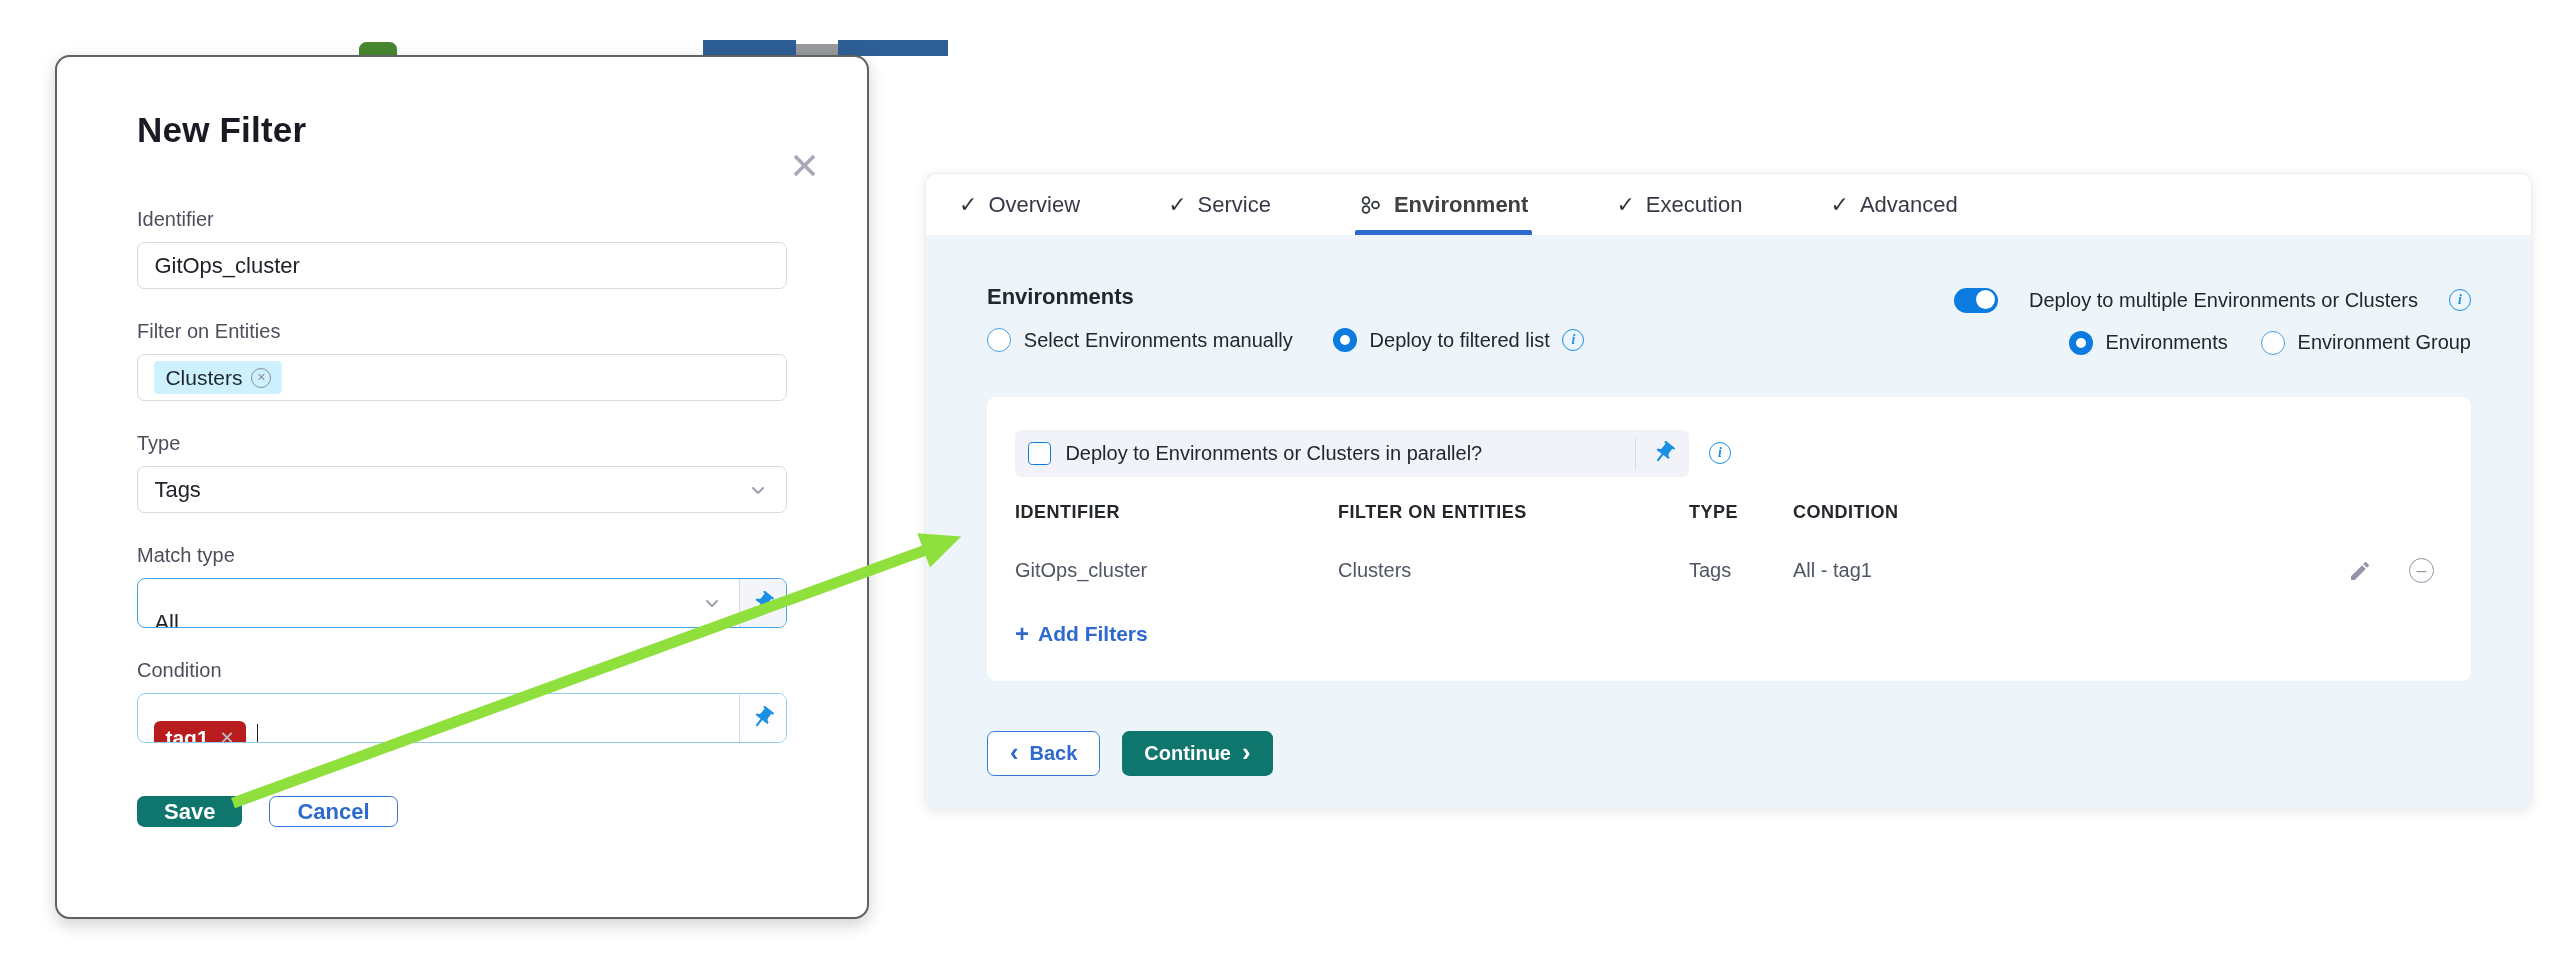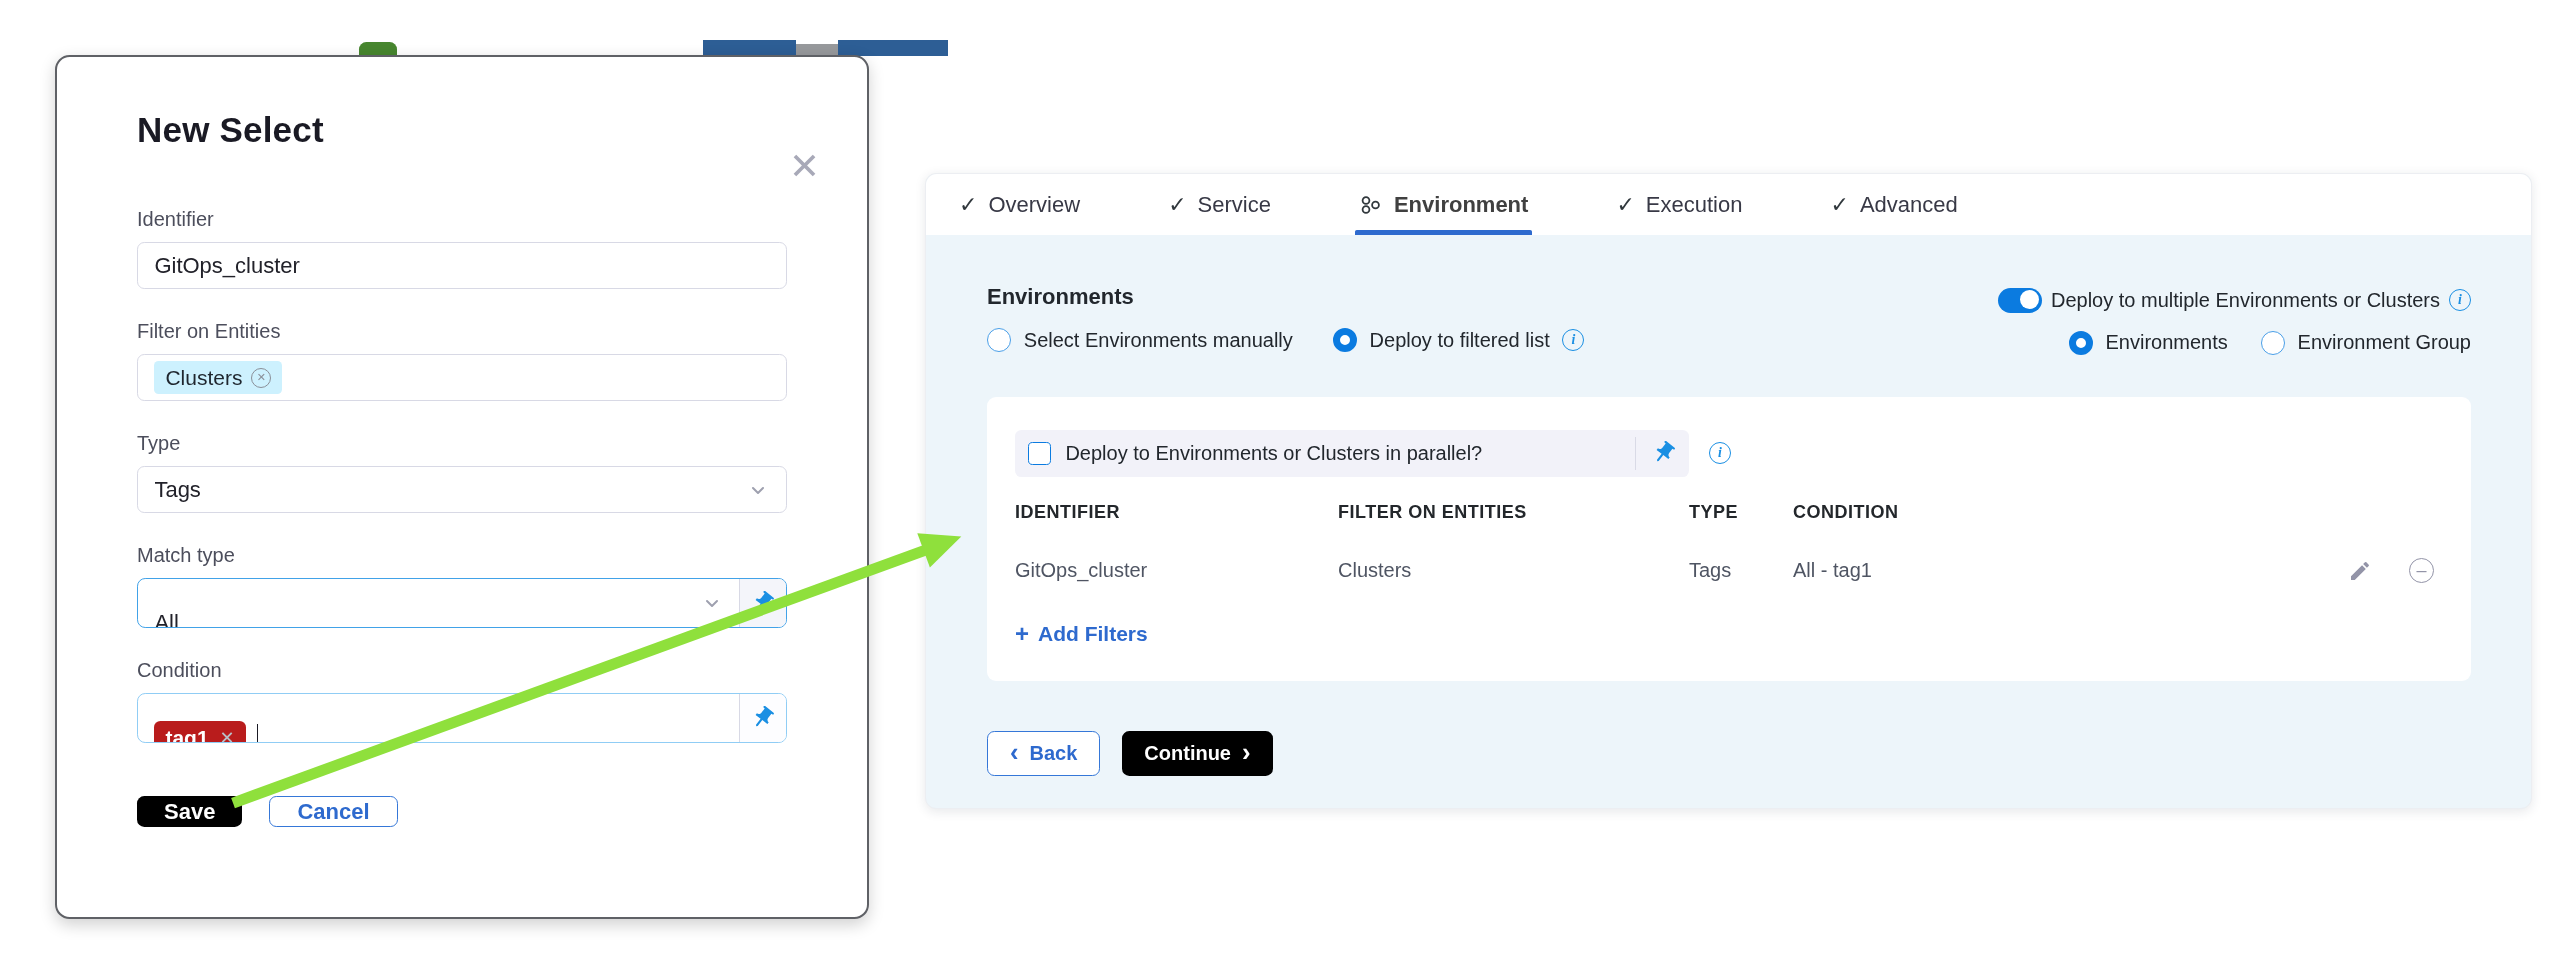--- a/index.html
+++ b/index.html
@@ -40,21 +40,21 @@
     color: #8a8f98; font-size: 11px; display: inline-flex; align-items: center; justify-content: center;
     margin-left: 9px; cursor: pointer; font-weight: 700; }
   .chip-dark { display: inline-flex; align-items: center; height: 35px; background: #b91c1c;
     border-radius: 6.4px; padding: 0 11px; font-size: 21px; font-weight: 700; color: #ffffff; }
   .chip-dark .x { color: #b9c0c8; font-weight: 400; font-size: 18px; margin-left: 11px; cursor: pointer; }
   .text-cursor { width: 1.8px; height: 29px; background: #1a1a24; margin-left: 11px; }
 
   .modal-btn-row { margin-top: 53px; display: flex; align-items: center; gap: 27px; }
   .btn { height: 31px; border-radius: 7.3px; display: inline-flex; align-items: center; justify-content: center;
     font-size: 22px; font-weight: 700; cursor: pointer; padding: 0 27px; }
-  .btn.primary { background: #000000; color: #ffffff; border: none; }
+  .btn.primary { background: #0f766e; color: #ffffff; border: none; }
   .btn.secondary { background: #ffffff; color: #2e6ace; border: 1.8px solid #3577d8; }
 
   
   .panel { position: absolute; z-index: 5; left: 925px; top: 173px; width: 1607px; height: 636px;
     background: #edf5fa; border-radius: 11px; border: 0.9px solid #eceef2;
     box-shadow: 0 2.7px 11px rgba(31,41,55,.10); }
   .tabbar { height: 61px; background: #ffffff; border-radius: 11px 11px 0 0;
     display: flex; align-items: stretch; gap: 88px; padding-left: 33px; }
   .tab { position: relative; display: flex; align-items: center; gap: 11px; cursor: pointer;
     font-size: 22px; color: #383946; }
@@ -67,21 +67,21 @@
   .panel-content { padding: 47px 60px 0 61px; }
   .head-row { display: flex; justify-content: space-between; align-items: center; }
   .env-heading { font-size: 22px; font-weight: 700; color: #22272d; }
   .radio-row { display: flex; align-items: center; gap: 40px; margin-top: 18px; }
   .radio-item { display: flex; align-items: center; gap: 12.8px; cursor: pointer; }
   .radio { width: 24px; height: 24px; border-radius: 50%; background: #ffffff; flex: 0 0 auto; }
   .radio.off { border: 1.8px solid #4a9fe8; }
   .radio.on { border: 7.3px solid #0b7be0; }
   .radio-label { font-size: 20px; color: #22272d; }
   .right-group { display: flex; flex-direction: column; align-items: flex-end; margin-top: 5.5px; }
-  .toggle-row { display: flex; align-items: center; gap: 9px; }
+  .toggle-row { display: flex; align-items: center; gap: 31px; }
   .toggle { width: 44px; height: 25px; border-radius: 12.8px; background: #0b7be0; position: relative; cursor: pointer; }
   .toggle .knob { position: absolute; right: 2.7px; top: 2.7px; width: 19px; height: 19px; border-radius: 50%; background: #fff; }
   .info { width: 22px; height: 22px; border: 1.8px solid #1a8fe3; border-radius: 50%; color: #1a8fe3;
     font-size: 13.7px; font-weight: 700; font-style: italic; display: inline-flex; align-items: center;
     justify-content: center; cursor: pointer; flex: 0 0 auto; font-family: "Liberation Serif", serif; }
 
   .card { margin-top: 42px; height: 284px; background: #ffffff; border-radius: 9px; padding: 33px 28px 0 28px; }
   .parallel-row { display: flex; align-items: center; }
   .parallel-bar { width: 674px; height: 47px; background: #f2f2f9; border-radius: 6.4px;
     display: flex; align-items: center; padding: 0 12.8px 0 12.8px; }
@@ -117,21 +117,21 @@
 </head>
 <body>
 
 <div class="fragment frag-green"></div>
 <div class="fragment frag-blue1"></div>
 <div class="fragment frag-gray"></div>
 <div class="fragment frag-blue2"></div>
 
 <div class="modal">
   <span class="modal-close">✕</span>
-  <div class="modal-title">New Select</div>
+  <div class="modal-title">New Filter</div>
 
   <div class="field-label first">Identifier</div>
   <div class="input">
     <span>GitOps_cluster</span>
   </div>
 
   <div class="field-label">Filter on Entities</div>
   <div class="input">
     <span class="chip-cyan">
       <span>Clusters</span>

